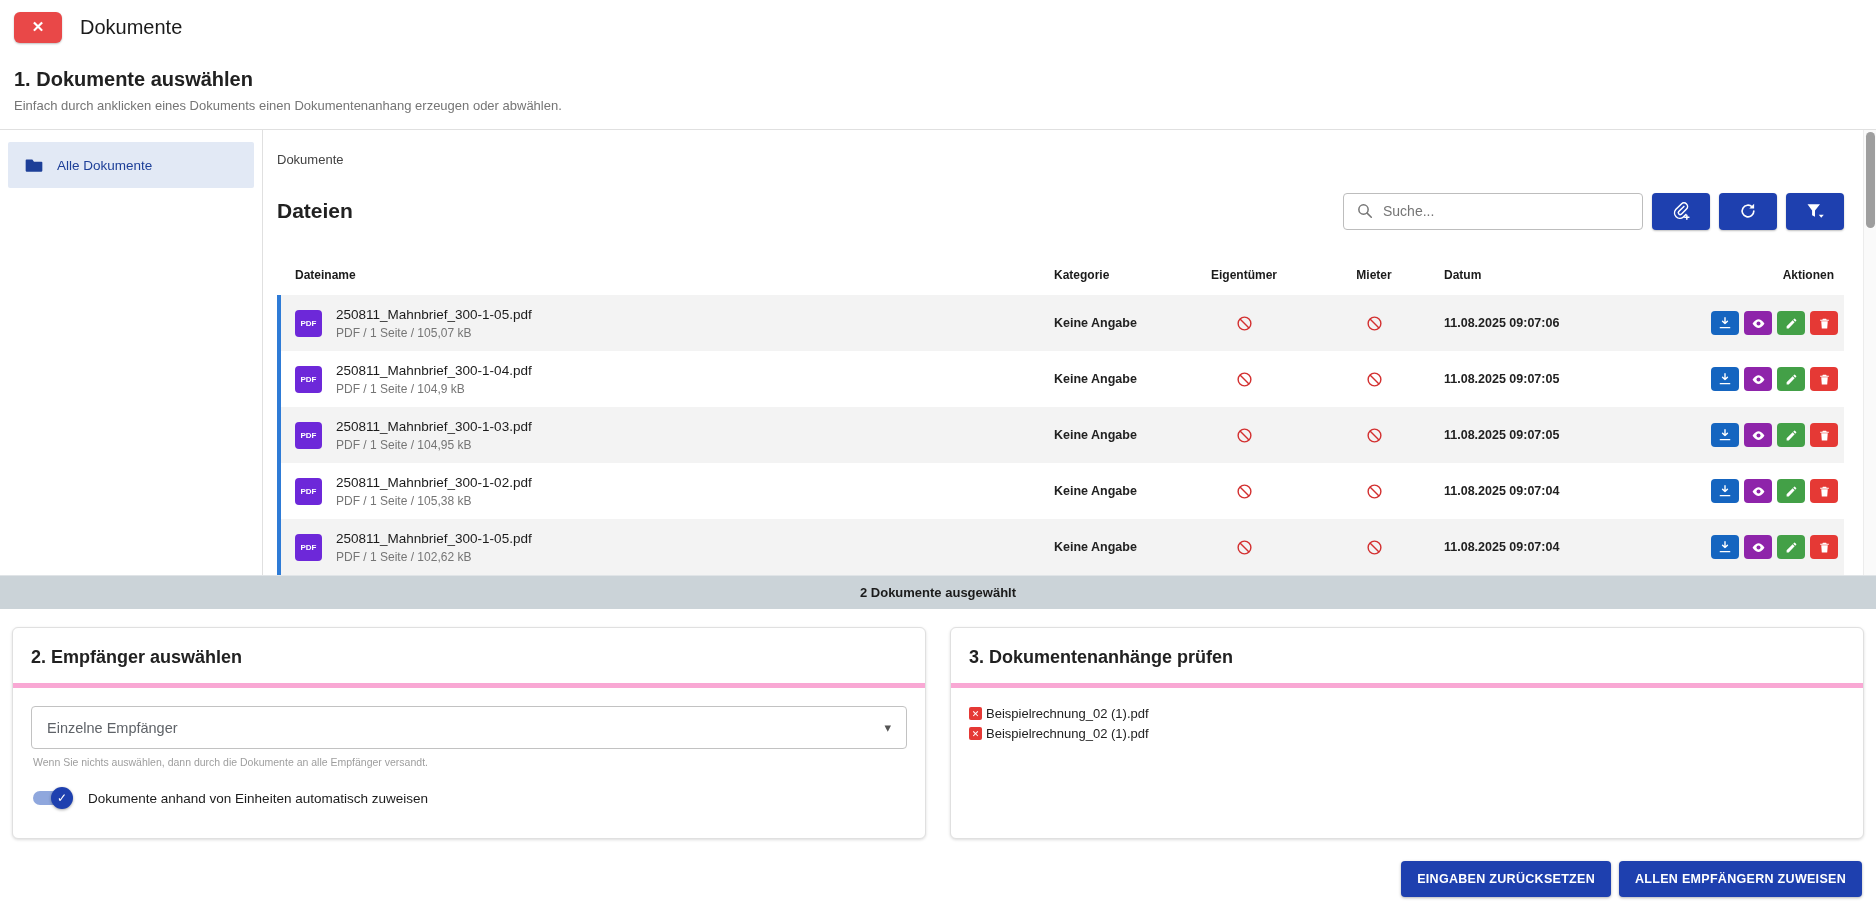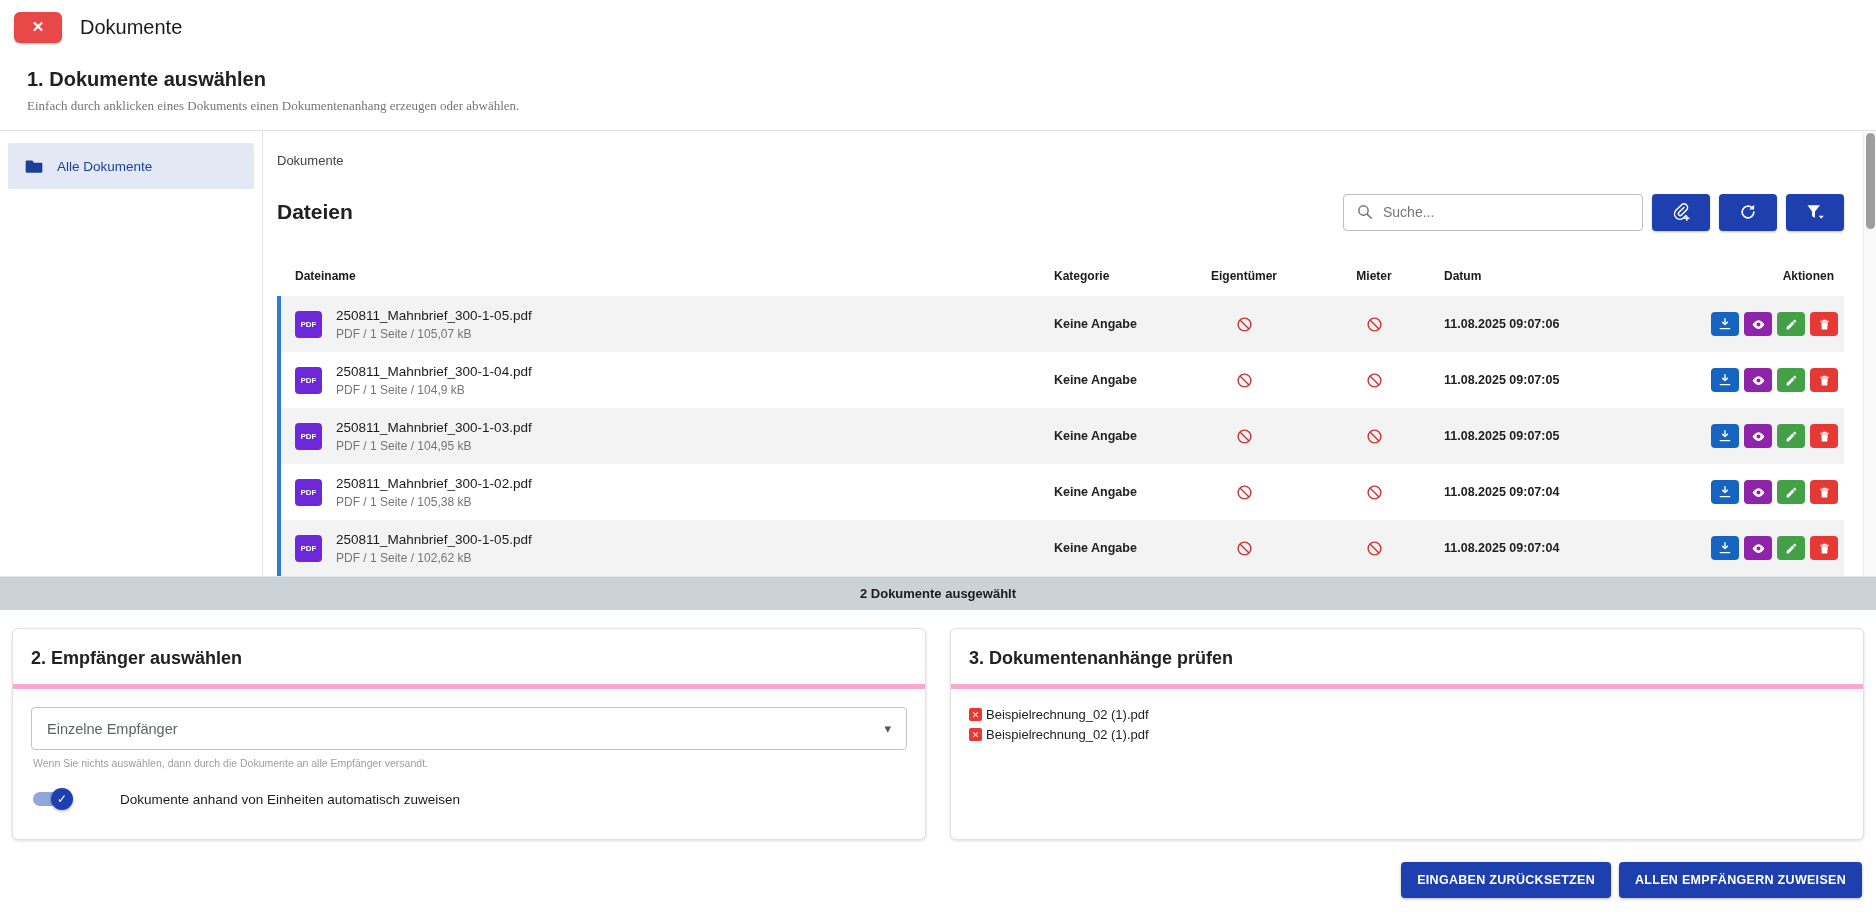--- a/index.html
+++ b/index.html
@@ -12,23 +12,23 @@
   .topbar { display: flex; align-items: center; gap: 18px; padding: 12px 14px; height: 54px; }
   .close-btn {
     width: 48px; height: 31px; background: #e94848; border: none; border-radius: 6px;
     color: #fff; font-size: 15px; font-weight: bold; display: flex; align-items: center;
     justify-content: center; cursor: pointer; box-shadow: 0 1px 2px rgba(0,0,0,.25);
     font-family: inherit;
   }
   .app-title { font-size: 20px; color: #1b1b1b; }
 
   
-  .step1-head { padding: 14px 27px 16px; }
+  .step1-head { padding: 14px 14px 16px; }
   .step1-title { font-size: 20px; font-weight: bold; }
-  .step1-sub { font-size: 13px; color: #757575; margin-top: 7px; font-family: Liberation Serif, serif; }
+  .step1-sub { font-size: 13px; color: #757575; margin-top: 7px; }
   .hdivider { height: 1px; background: #e0e0e0; }
 
   
   .content { display: flex; position: relative; }
   .sidebar { width: 262px; padding: 12px 8px; flex: 0 0 262px; }
   .sidebar-item {
     display: flex; align-items: center; gap: 13px; background: #e2e9f5;
     padding: 13px 16px; font-size: 13.5px; color: #1d3f98; cursor: pointer; border-radius: 2px;
   }
   .vdivider { width: 1px; background: #e0e0e0; }
@@ -99,21 +99,21 @@
   .caret { font-size: 13px; color: #555; }
   .helper { font-size: 10.5px; color: #9e9e9e; margin: 7px 2px 20px; }
   .toggle-row { display: flex; align-items: center; gap: 15px; margin-top: 8px; }
   .toggle { position: relative; width: 42px; height: 20px; cursor: pointer; flex: 0 0 42px; }
   .toggle-track { position: absolute; left: 2px; right: 2px; top: 3px; bottom: 3px; background: #8fa7dd; border-radius: 8px; }
   .toggle-thumb {
     position: absolute; right: 0; top: -1px; width: 22px; height: 22px; border-radius: 50%;
     background: #1e40af; color: #fff; font-size: 12px; display: flex; align-items: center;
     justify-content: center; box-shadow: 0 1px 3px rgba(0,0,0,.35);
   }
-  .toggle-label { font-size: 13.5px; color: #1b1b1b; margin-left: 32px; }
+  .toggle-label { font-size: 13.5px; color: #1b1b1b; }
   .attach-item { display: flex; align-items: center; gap: 4px; font-size: 13px; font-weight: 500; margin-bottom: 5px; }
   .attach-x {
     width: 13px; height: 13px; background: #e53935; border-radius: 2px; color: #fff; font-size: 9px;
     display: flex; align-items: center; justify-content: center; cursor: pointer; flex: 0 0 13px;
   }
 
   
   .footer { display: flex; justify-content: flex-end; gap: 8px; padding: 22px 14px 0; }
   .footer-btn {
     background: #1e40af; color: #fff; border: none; border-radius: 4px; height: 36px; padding: 0 16px;

